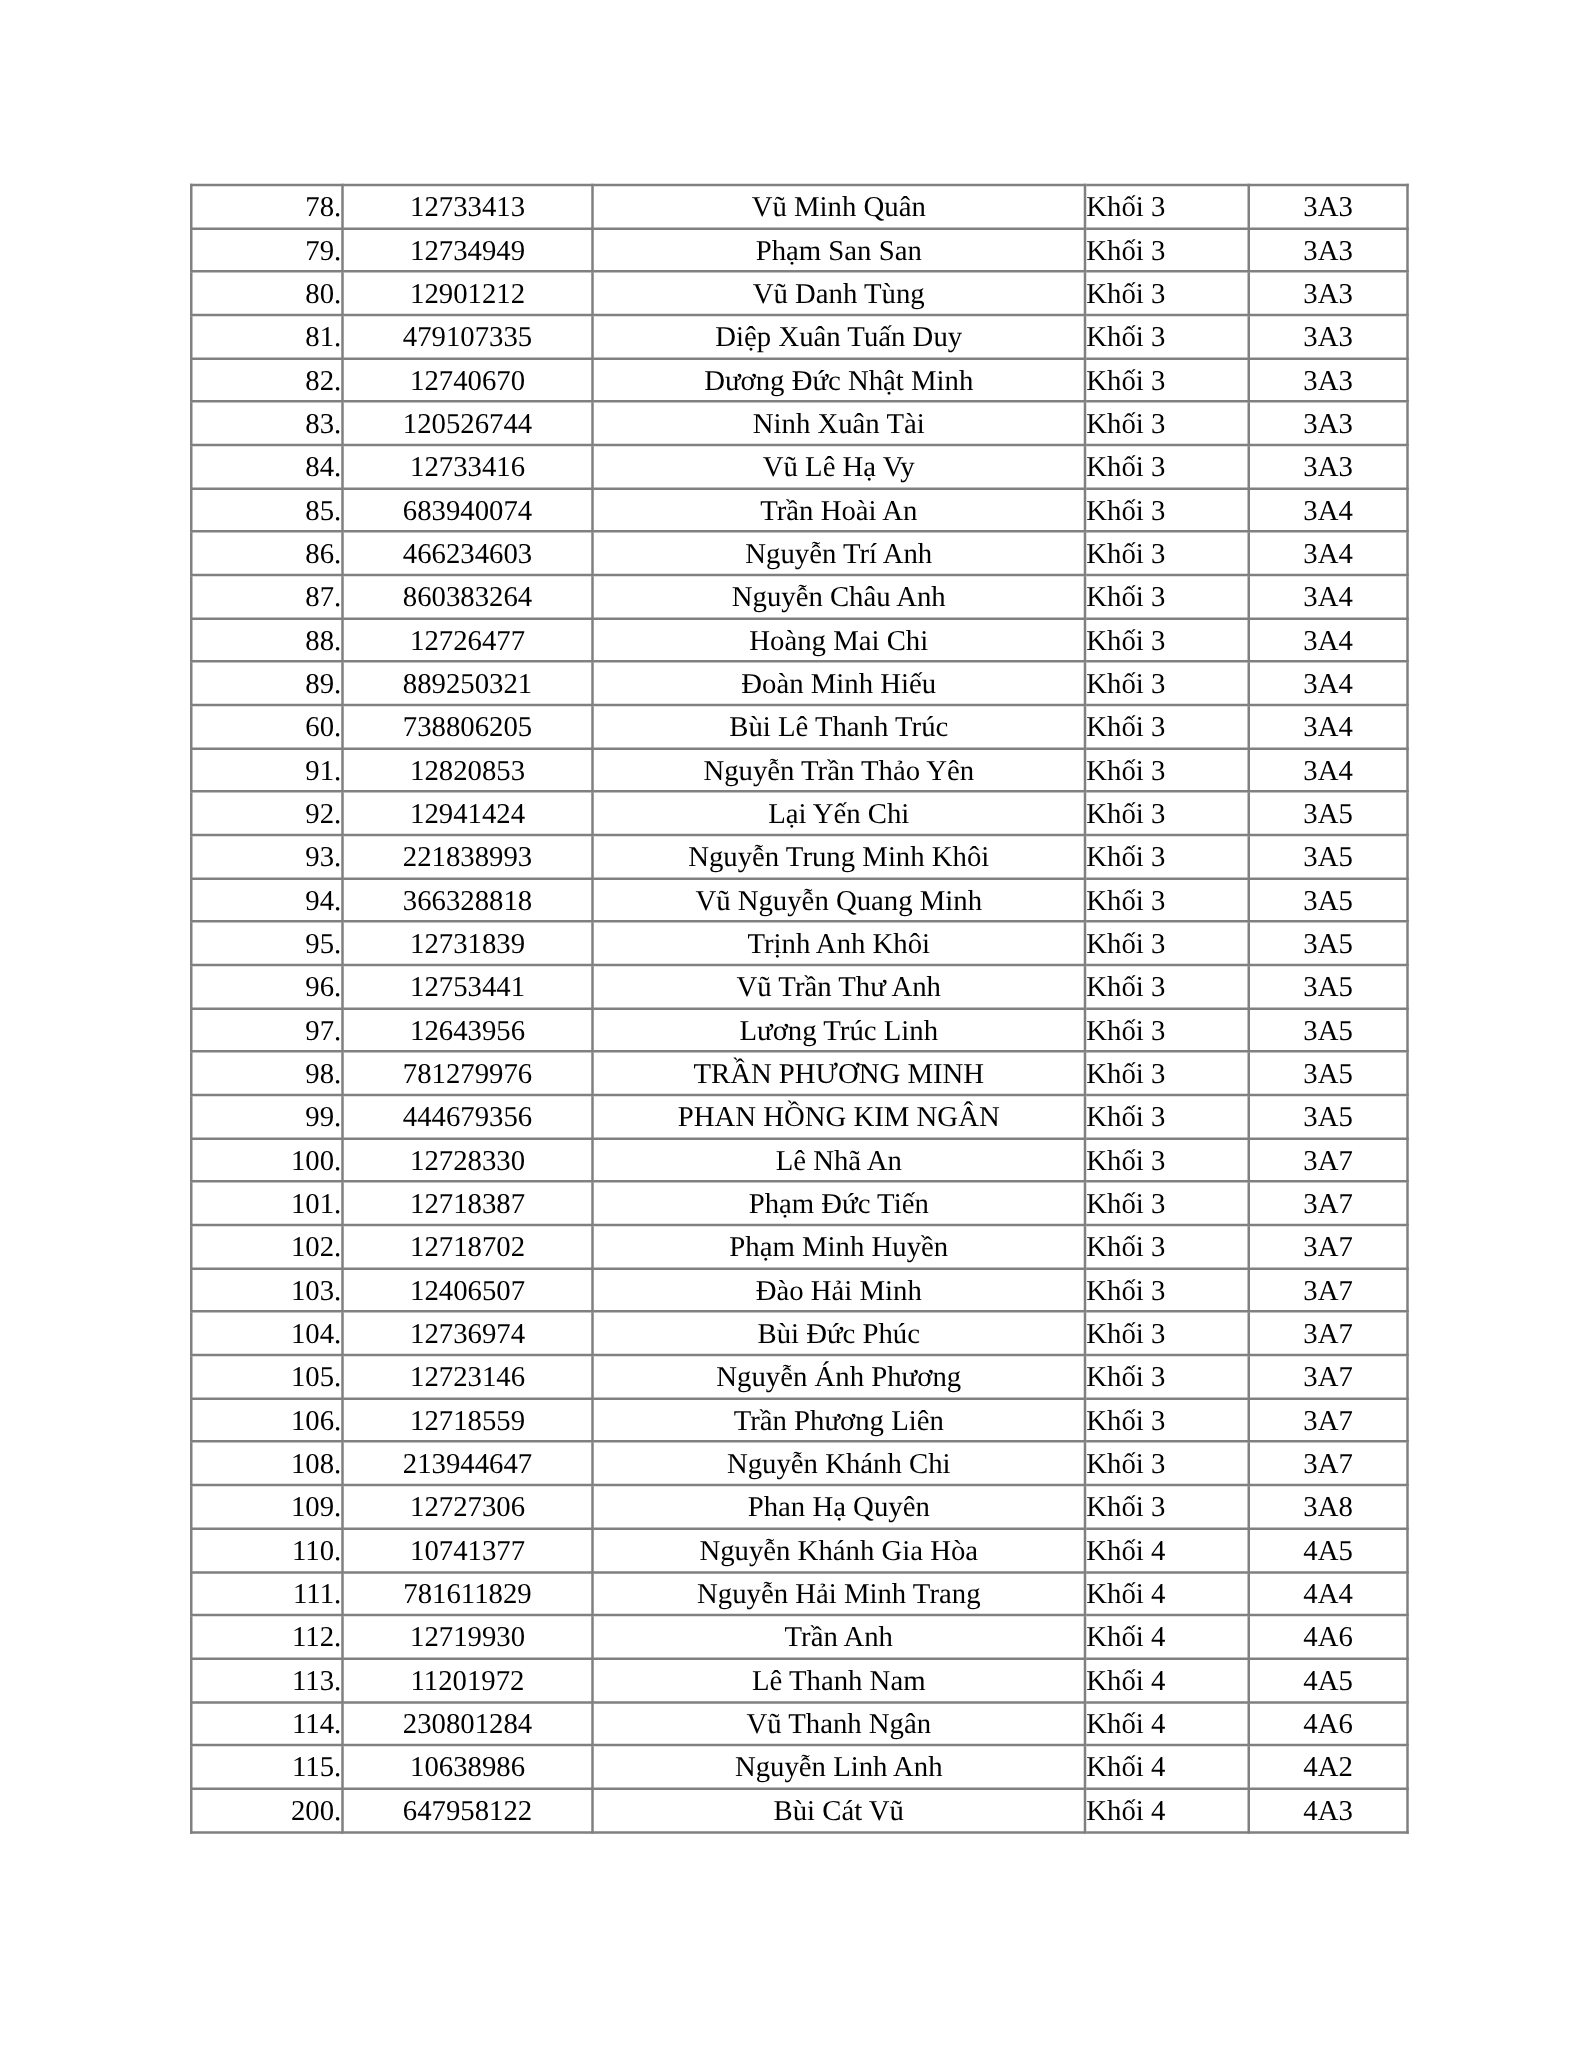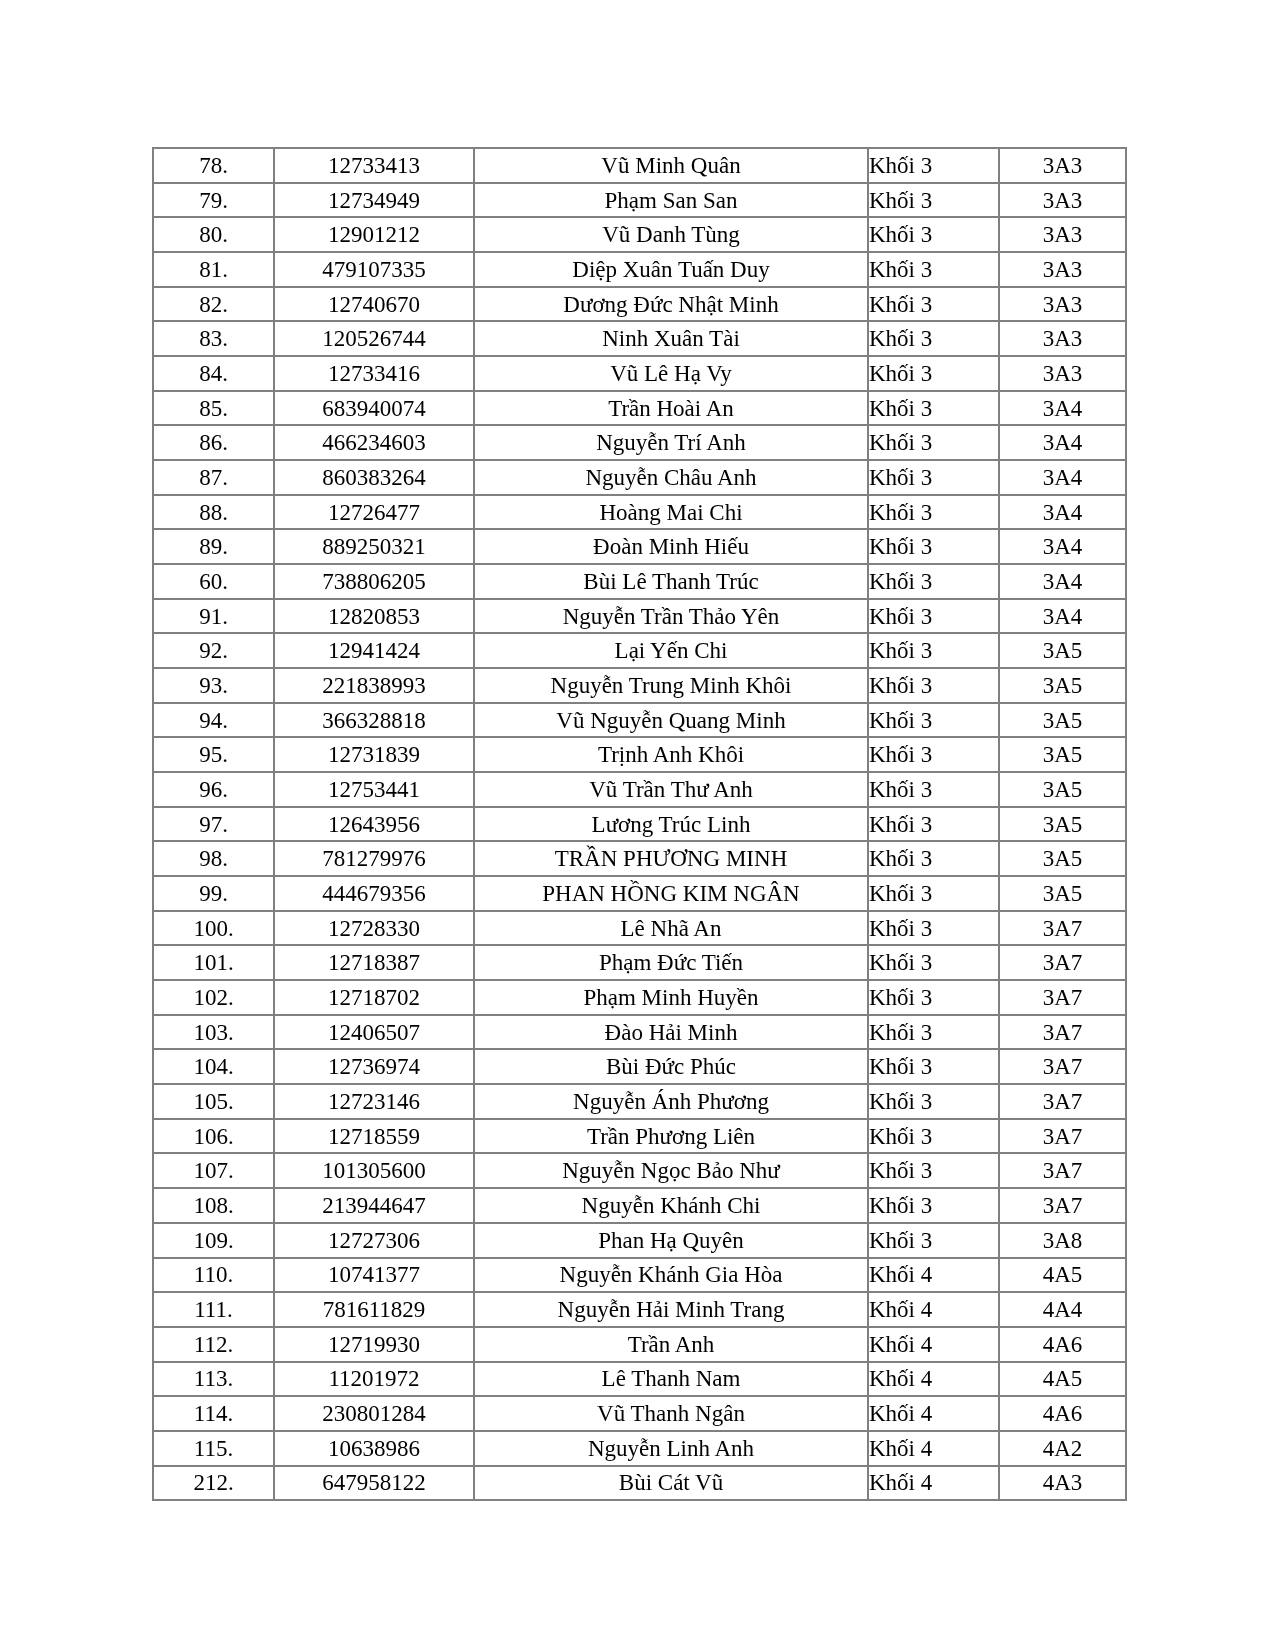--- a/index.html
+++ b/index.html
@@ -27,21 +27,21 @@
   table.roster td {
     border: 2px solid #808080;
     font-size: 23px;
     line-height: 1;
     padding: 0;
     height: 32.68px;
     vertical-align: middle;
     white-space: nowrap;
     overflow: hidden;
   }
-  td.c-no    { text-align: center; }
+  td.c-no    { text-align: right; }
   td.c-id    { text-align: center; }
   td.c-name  { text-align: center; padding-left: 10px; }
   td.c-grade { }
   td.c-class { text-align: center; }
 </style>
 </head>
 <body>
 
 <div class="page">
   <table class="roster">
@@ -250,27 +250,20 @@
     <td class="c-class">3A7</td>
   </tr>
         <tr>
     <td class="c-no">106.</td>
     <td class="c-id">12718559</td>
     <td class="c-name">Trần Phương Liên</td>
     <td class="c-grade">Khối 3</td>
     <td class="c-class">3A7</td>
   </tr>
         <tr>
-    <td class="c-no">107.</td>
-    <td class="c-id">101305600</td>
-    <td class="c-name">Nguyễn Ngọc Bảo Như</td>
-    <td class="c-grade">Khối 3</td>
-    <td class="c-class">3A7</td>
-  </tr>
-        <tr>
     <td class="c-no">108.</td>
     <td class="c-id">213944647</td>
     <td class="c-name">Nguyễn Khánh Chi</td>
     <td class="c-grade">Khối 3</td>
     <td class="c-class">3A7</td>
   </tr>
         <tr>
     <td class="c-no">109.</td>
     <td class="c-id">12727306</td>
     <td class="c-name">Phan Hạ Quyên</td>
@@ -313,21 +306,21 @@
     <td class="c-class">4A6</td>
   </tr>
         <tr>
     <td class="c-no">115.</td>
     <td class="c-id">10638986</td>
     <td class="c-name">Nguyễn Linh Anh</td>
     <td class="c-grade">Khối 4</td>
     <td class="c-class">4A2</td>
   </tr>
         <tr>
-    <td class="c-no">212.</td>
+    <td class="c-no">200.</td>
     <td class="c-id">647958122</td>
     <td class="c-name">Bùi Cát Vũ</td>
     <td class="c-grade">Khối 4</td>
     <td class="c-class">4A3</td>
   </tr>
       </tbody>
   </table>
 </div>
 
 </body></html>

